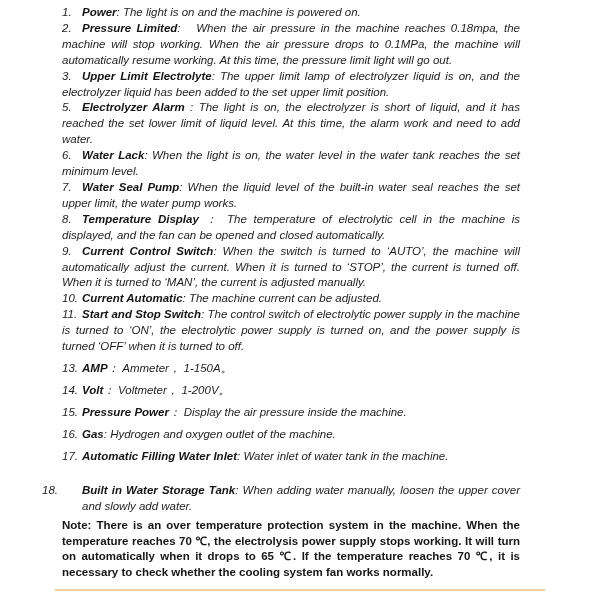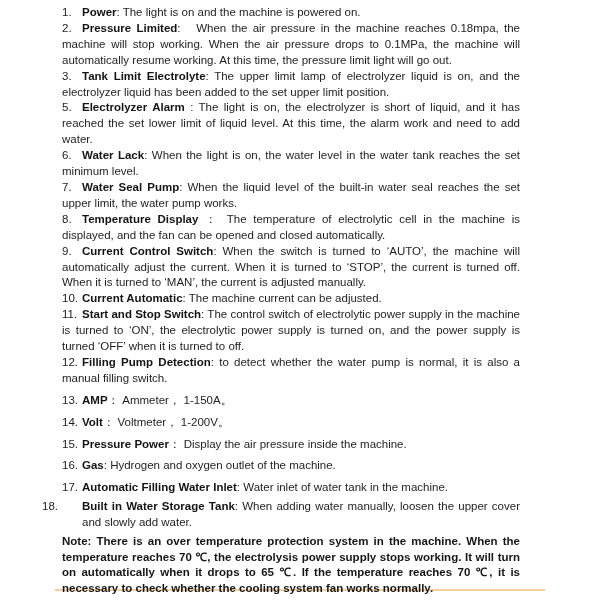--- a/index.html
+++ b/index.html
@@ -14,26 +14,26 @@
   }
   .doc {
     position: absolute;
     left: 62px; top: 5px;
     width: 458px;
     font-size: 11.5px;
     line-height: 15.9px;
     text-align: justify;
     z-index: 2;
   }
-  p.li { margin: 0; }
+  p.li { margin: 0; font-style: italic; }
   p.li b { color: #141414; }
   span.num { display: inline-block; width: 20px; }
   p.sp { margin-top: 6px; }           
   p.hang {                            
-    margin-top: 3px;
+    margin-top: 19px;
     padding-left: 20px;
     text-indent: -20px;
   }
   p.note {
     margin: 3px 0 0 0;
     font-weight: bold;
     line-height: 15.5px;
     color: #161616;
   }
   .divider {
@@ -43,29 +43,28 @@
     background: #f3cf9f;
     z-index: 1;
   }
 </style>
 </head>
 <body>
 
 <div class="doc">
   <p class="li"><span class="num">1.</span><b>Power</b><span>: The light is on and the machine is powered on.</span></p>
   <p class="li"><span class="num">2.</span><b>Pressure Limited</b><span>:&nbsp;&nbsp; When the air pressure in the machine reaches 0.18mpa, the machine will stop working. When the air pressure drops to 0.1MPa, the machine will automatically resume working. At this time, the pressure limit light will go out.</span></p>
-  <p class="li"><span class="num">3.</span><b>Tank Limit Electrolyte</b><span>: The upper limit lamp of electrolyzer liquid is on, and the electrolyzer liquid has been added to the set upper limit position.</span></p>
+  <p class="li"><span class="num">3.</span><b>Upper Limit Electrolyte</b><span>: The upper limit lamp of electrolyzer liquid is on, and the electrolyzer liquid has been added to the set upper limit position.</span></p>
   <p class="li"><span class="num">5.</span><b>Electrolyzer Alarm</b><span> : The light is on, the electrolyzer is short of liquid, and it has reached the set lower limit of liquid level. At this time, the alarm work and need to add water.</span></p>
   <p class="li"><span class="num">6.</span><b>Water Lack</b><span>: When the light is on, the water level in the water tank reaches the set minimum level.</span></p>
   <p class="li"><span class="num">7.</span><b>Water Seal Pump</b><span>: When the liquid level of the built-in water seal reaches the set upper limit, the water pump works.</span></p>
   <p class="li"><span class="num">8.</span><b>Temperature Display</b><span> ：&nbsp;The temperature of electrolytic cell in the machine is displayed, and the fan can be opened and closed automatically.</span></p>
   <p class="li"><span class="num">9.</span><b>Current Control Switch</b><span>: When the switch is turned to ‘AUTO’, the machine will automatically adjust the current. When it is turned to ‘STOP’, the current is turned off. When it is turned to ‘MAN’, the current is adjusted manually.</span></p>
   <p class="li"><span class="num">10.</span><b>Current Automatic</b><span>: The machine current can be adjusted.</span></p>
   <p class="li"><span class="num">11.</span><b>Start and Stop Switch</b><span>: The control switch of electrolytic power supply in the machine is turned to ‘ON’, the electrolytic power supply is turned on, and the power supply is turned ‘OFF’ when it is turned to off.</span></p>
-  <p class="li"><span class="num">12.</span><b>Filling Pump Detection</b><span>: to detect whether the water pump is normal, it is also a manual filling switch.</span></p>
   <p class="li sp"><span class="num">13.</span><b>AMP</b><span>：&nbsp;Ammeter，&nbsp;1-150A。</span></p>
   <p class="li sp"><span class="num">14.</span><b>Volt</b><span>：&nbsp;Voltmeter，&nbsp;1-200V。</span></p>
   <p class="li sp"><span class="num">15.</span><b>Pressure Power</b><span>：&nbsp;Display the air pressure inside the machine.</span></p>
   <p class="li sp"><span class="num">16.</span><b>Gas</b><span>: Hydrogen and oxygen outlet of the machine.</span></p>
   <p class="li sp"><span class="num">17.</span><b>Automatic Filling Water Inlet</b><span>: Water inlet of water tank in the machine.</span></p>
   <p class="li hang"><span class="num">18.</span><b>Built in Water Storage Tank</b><span>: When adding water manually, loosen the upper cover and slowly add water.</span></p>
   <p class="note">Note: There is an over temperature protection system in the machine. When the temperature reaches 70 ℃, the electrolysis power supply stops working. It will turn on automatically when it drops to 65 ℃. If the temperature reaches 70 ℃, it is necessary to check whether the cooling system fan works normally.</p>
 </div>
 
 <div class="divider"></div>

